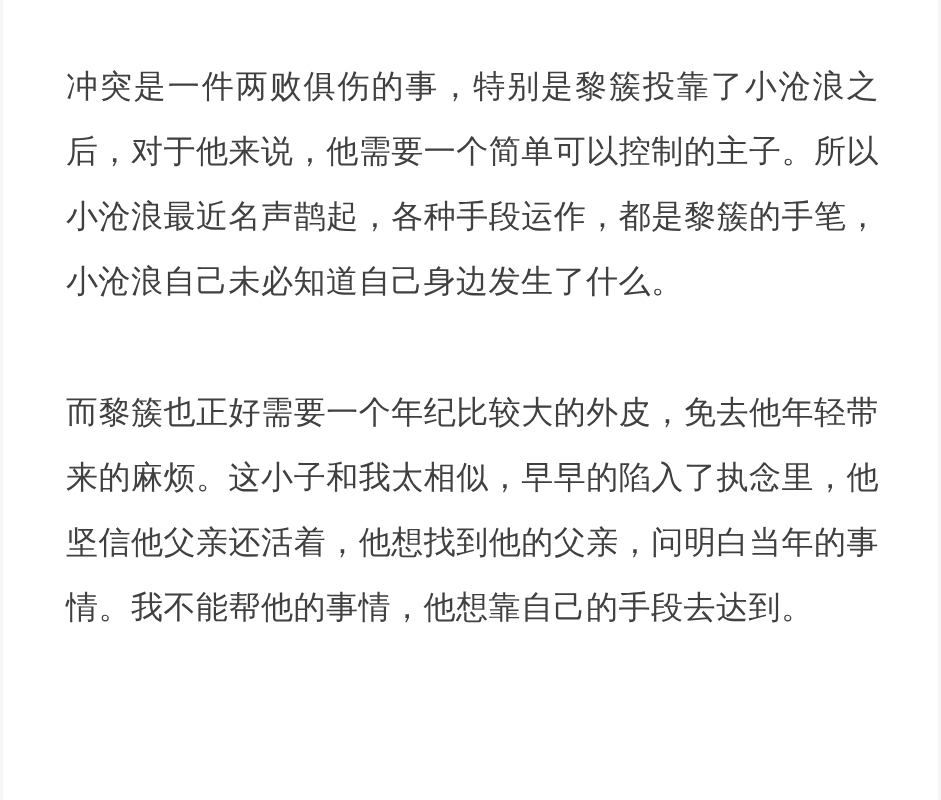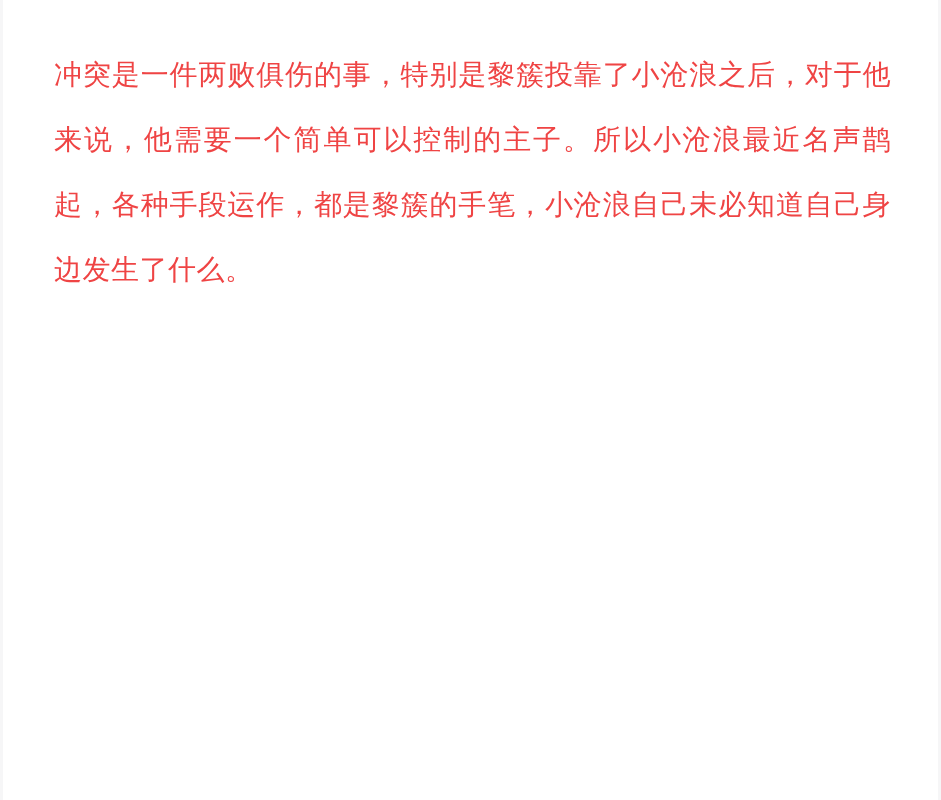--- a/index.html
+++ b/index.html
@@ -24,34 +24,35 @@
   .edge-strip {
     position: absolute;
     top: 0;
     width: 3px;
     height: 800px;
     background: #f6f6f7;
   }
   .edge-strip.left { left: 0; }
   .edge-strip.right { right: 0; }
   .paragraph {
-    margin: 4px;
-    font-size: 28px;
+    margin: 16px;
+    font-size: 32px;
     line-height: 65px;
     letter-spacing: 0.5px;
-    color: #ef4444;
+    color: #404040;
     text-align: justify;
     text-justify: inter-ideograph;
     word-break: break-all;
   }
   .paragraph + .paragraph {
     margin-top: 66px;
   }
 </style>
 </head>
 <body>
 
 <div class="edge-strip left"></div>
 <div class="edge-strip right"></div>
 
 <div class="page">
   <p class="paragraph">冲突是一件两败俱伤的事，特别是黎簇投靠了小沧浪之后，对于他来说，他需要一个简单可以控制的主子。所以小沧浪最近名声鹊起，各种手段运作，都是黎簇的手笔，小沧浪自己未必知道自己身边发生了什么。</p>
+  <p class="paragraph">而黎簇也正好需要一个年纪比较大的外皮，免去他年轻带来的麻烦。这小子和我太相似，早早的陷入了执念里，他坚信他父亲还活着，他想找到他的父亲，问明白当年的事情。我不能帮他的事情，他想靠自己的手段去达到。</p>
 </div>
 
 </body></html>

